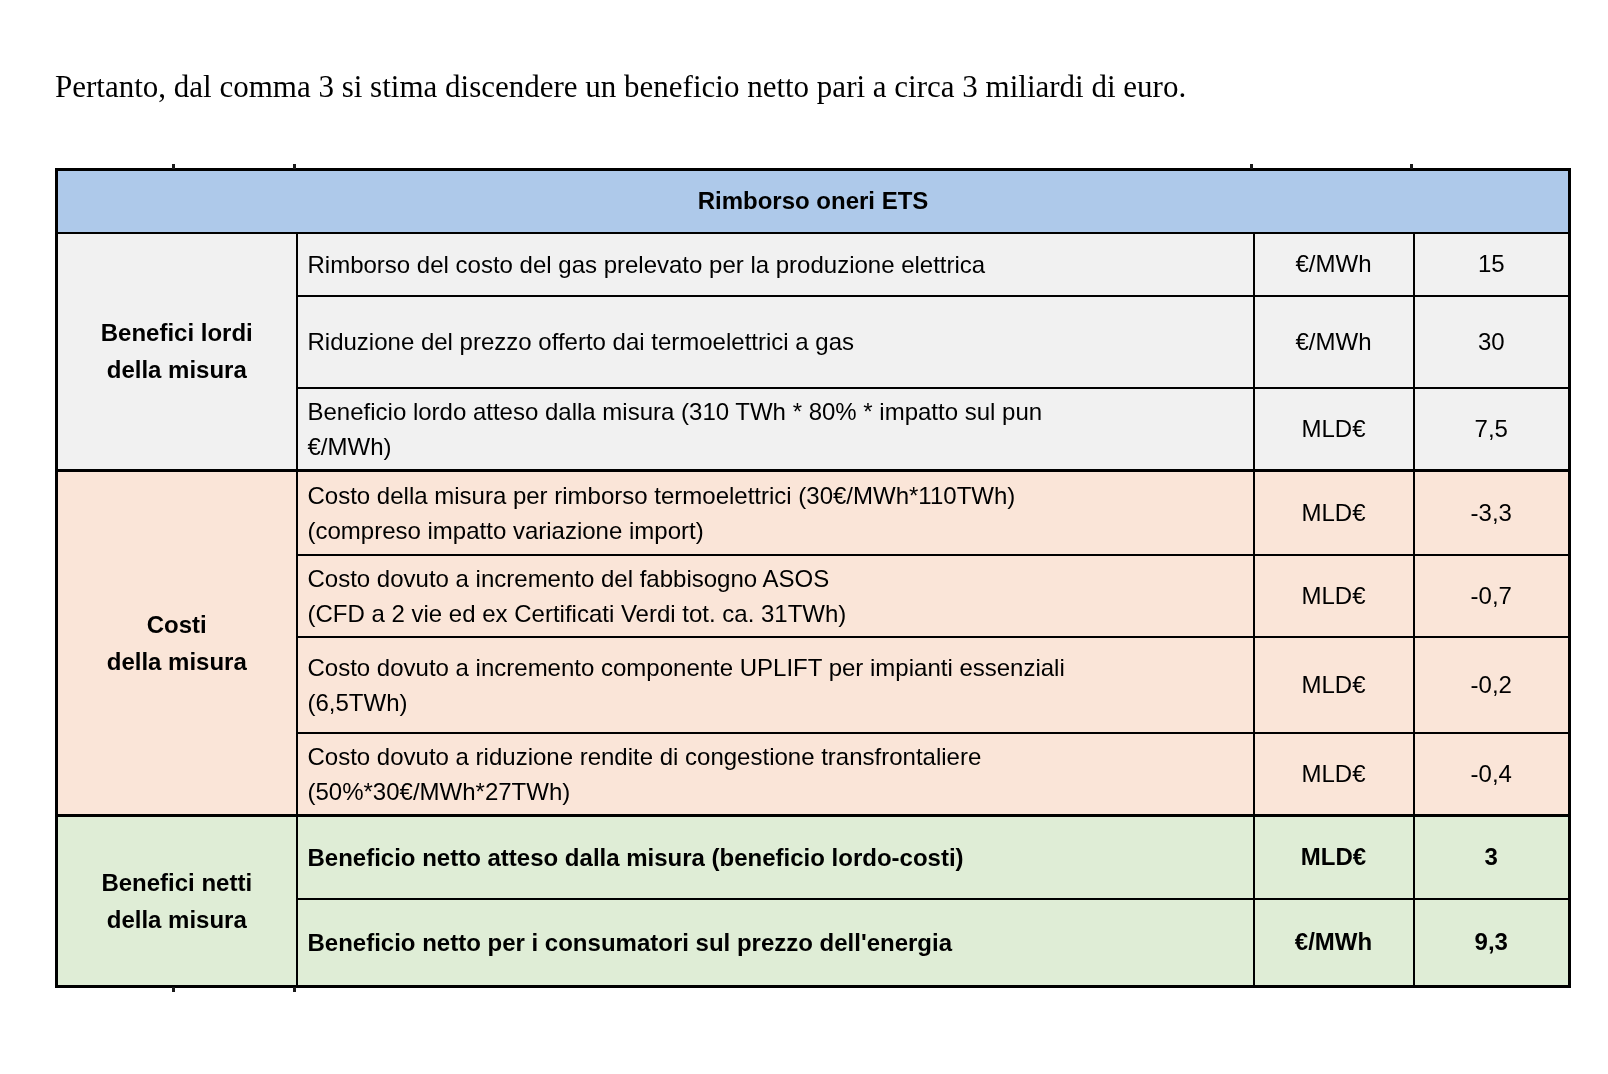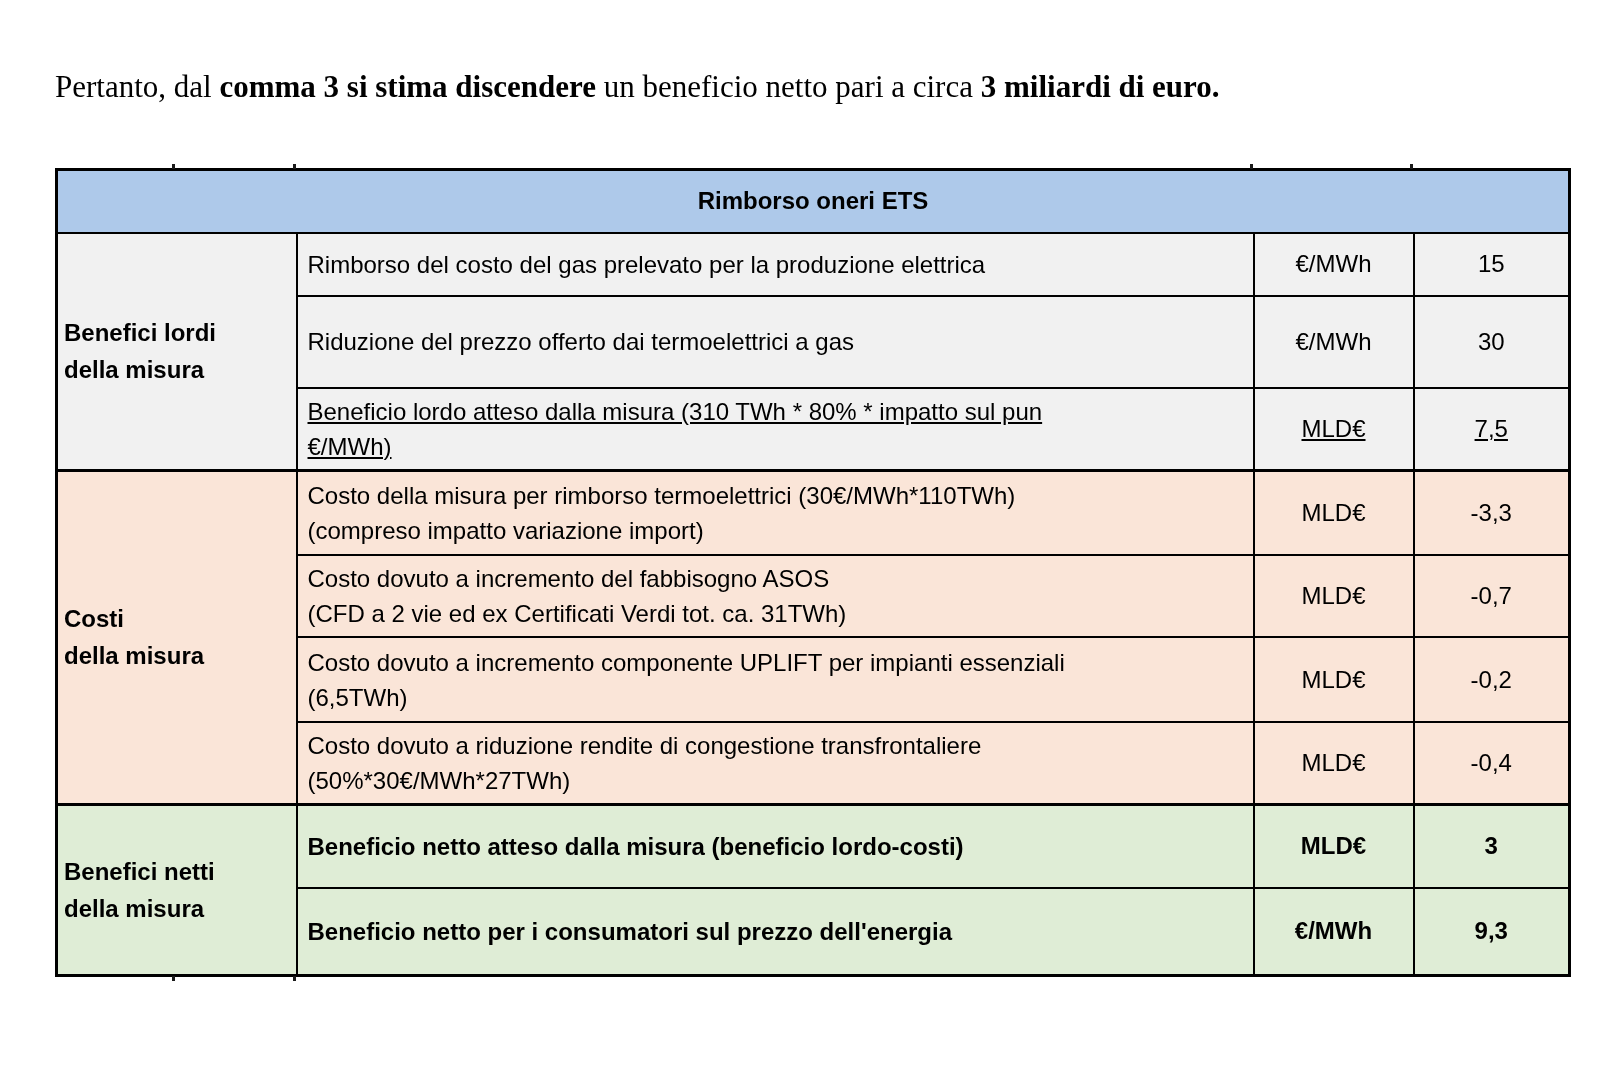--- a/index.html
+++ b/index.html
@@ -15,21 +15,21 @@
   .intro {
     position:absolute;
     left:55px; top:36px;
     width:1480px;
     font-family:"Liberation Serif", serif;
     font-size:31px;
     line-height:40px;
     color:#000;
     white-space:pre-wrap;
   }
-  .intro b { font-weight:bold; }
+  .intro b { font-weight:normal; }
 
   
   .tablewrap {
     position:absolute;
     left:55px; top:168px;
     display:inline-block;
   }
   table.ets {
     border-collapse:collapse;
     table-layout:fixed;
@@ -41,20 +41,21 @@
     vertical-align:middle;
     overflow:hidden;
   }
   .title-cell {
     background:#AEC9EA;
     text-align:center;
     font-weight:bold;
     font-size:25px;
   }
   .sec {
+    text-align:center;
     font-weight:bold;
     line-height:37px;
     padding:0 6px;
     margin-left:44px;
   }
   .desc {
     padding:5px 8px 5px 10px;
     line-height:35px;
     text-align:left;
   }
@@ -64,24 +65,24 @@
   .c { background:#FAE5D8; }   
   .n { background:#DFEDD6; }   
 
   tr.sep td { border-top:3px solid #000; }
   tr.boldrow td { font-weight:bold; }
 
   
   tr.rh-title { height:63px; }
   tr.rh-1 { height:63px; }
   tr.rh-2 { height:92px; }
-  tr.rh-3 { height:81px;text-decoration:underline; }
+  tr.rh-3 { height:81px; }
   tr.rh-4 { height:85px; }
   tr.rh-5 { height:82px; }
-  tr.rh-6 { height:85px; }
+  tr.rh-6 { height:96px; }
   tr.rh-7 { height:81px; }
   tr.rh-8 { height:83px; }
   tr.rh-9 { height:88px; }
 
   
   .tick {
     position:absolute;
     width:3px; height:5px;
     background:#1a1a1a;
   }

